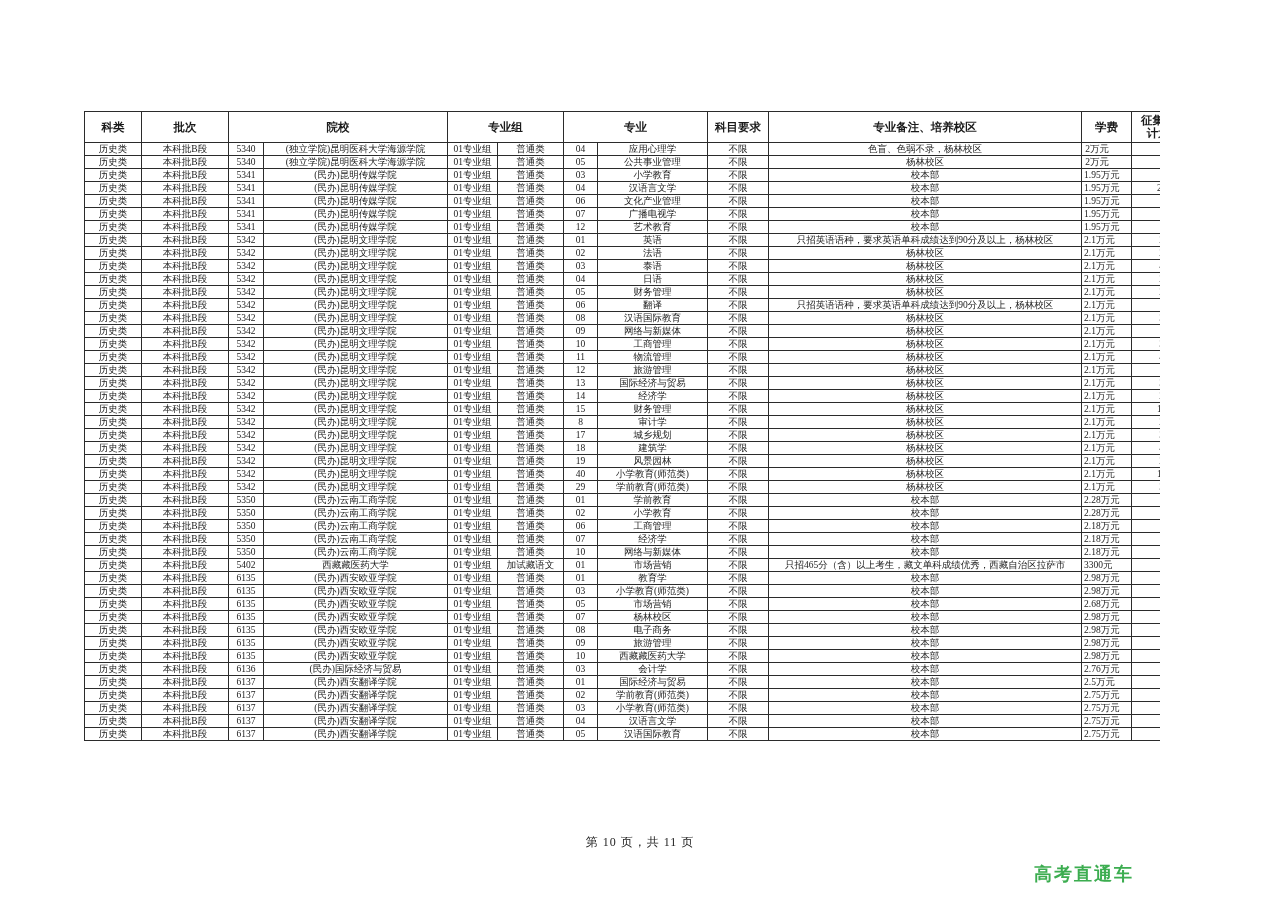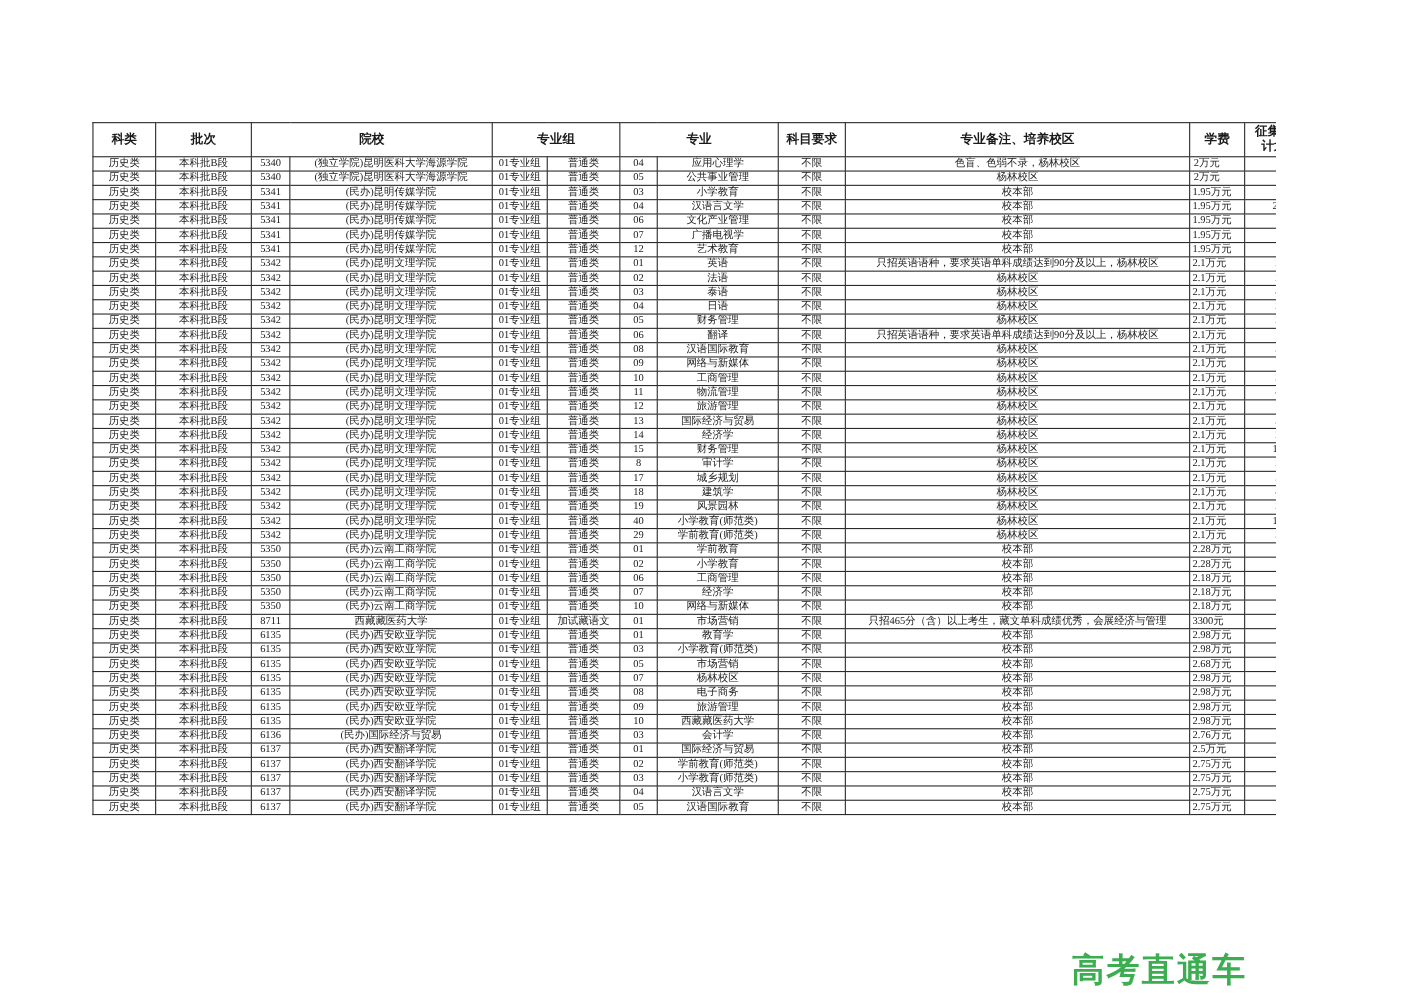--- a/index.html
+++ b/index.html
@@ -52,21 +52,21 @@
     left: 0; top: 834px;
     width: 1280px;
     text-align: center;
     font-size: 12px;
     letter-spacing: 1px;
     color: #222;
   }
   .watermark {
     position: absolute;
     right: 26px; top: 862px;
-    font-size: 30px;
+    font-size: 18px;
     font-weight: bold;
     letter-spacing: 2px;
     font-family: "Liberation Sans", "DejaVu Sans", sans-serif;
     margin-left: 32px;
   }
 </style>
 </head>
 <body>
 
 <div class="page">
@@ -545,28 +545,28 @@
           <td class="c6">10</td>
           <td class="c7">网络与新媒体</td>
           <td class="c8">不限</td>
           <td class="c9">校本部</td>
           <td class="c10">2.18万元</td>
           <td class="c11">3</td>
         </tr>
         <tr>
           <td class="c0">历史类</td>
           <td class="c1">本科批B段</td>
-          <td class="c2">8711</td>
+          <td class="c2">5402</td>
           <td class="c3">西藏藏医药大学</td>
           <td class="c4">01专业组</td>
           <td class="c5">加试藏语文</td>
           <td class="c6">01</td>
           <td class="c7">市场营销</td>
           <td class="c8">不限</td>
-          <td class="c9">只招465分（含）以上考生，藏文单科成绩优秀，会展经济与管理</td>
+          <td class="c9">只招465分（含）以上考生，藏文单科成绩优秀，西藏自治区拉萨市</td>
           <td class="c10">3300元</td>
           <td class="c11">1</td>
         </tr>
         <tr>
           <td class="c0">历史类</td>
           <td class="c1">本科批B段</td>
           <td class="c2">6135</td>
           <td class="c3">(民办)西安欧亚学院</td>
           <td class="c4">01专业组</td>
           <td class="c5">普通类</td>
@@ -741,16 +741,17 @@
           <td class="c6">05</td>
           <td class="c7">汉语国际教育</td>
           <td class="c8">不限</td>
           <td class="c9">校本部</td>
           <td class="c10">2.75万元</td>
           <td class="c11">5</td>
         </tr>
       </tbody>
   </table>
 
+  <div class="footer">第 10 页，共 11 页</div>
 
   <div class="watermark" style="color: rgb(60, 173, 80);">高考直通车</div>
 
 </div>
 
 </body></html>

